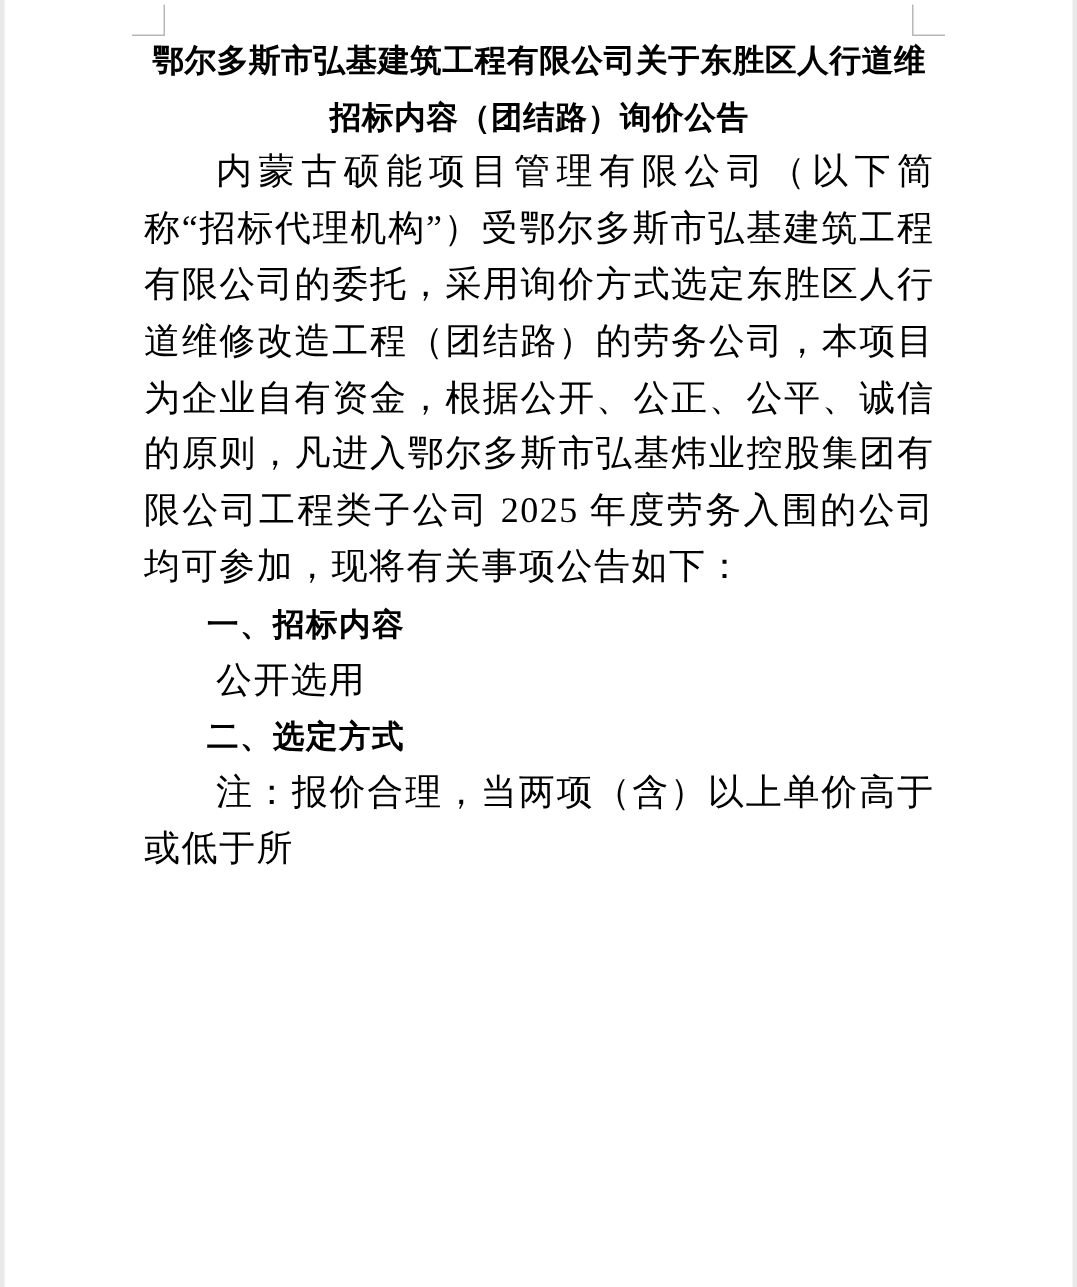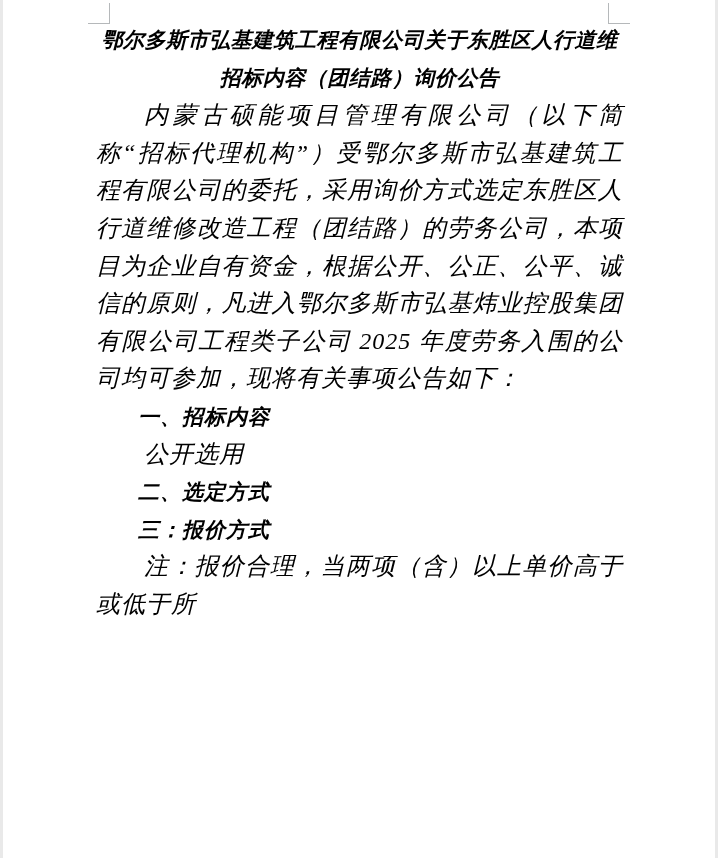--- a/index.html
+++ b/index.html
@@ -8,21 +8,20 @@
     background: #ffffff;
   }
   .page {
     position: relative;
     width: 718px;
     height: 858px;
     background: #ffffff;
     overflow: hidden;
     font-family: "Liberation Serif", serif;
     color: #000000;
-    font-style: italic;
   }
   .edge-strip {
     position: absolute;
     top: 0;
     width: 3px;
     height: 100%;
     background: #e9e9e9;
   }
   .edge-strip.left  { left: 0; }
   .edge-strip.right { right: 0; }
@@ -89,18 +88,17 @@
   <div class="crop-mark tr"></div>
 
   <div class="content">
     <h1 class="doc-title"><span>鄂尔多斯市弘基建筑工程有限公司关于东胜区人行道维</span><br><span>招标内容（团结路）询价公告</span></h1>
 
     <div>
         <p class="para body">内蒙古硕能项目管理有限公司（以下简称“招标代理机构”）受鄂尔多斯市弘基建筑工程有限公司的委托，采用询价方式选定东胜区人行道维修改造工程（团结路）的劳务公司，本项目为企业自有资金，根据公开、公正、公平、诚信的原则，凡进入鄂尔多斯市弘基炜业控股集团有限公司工程类子公司 2025 年度劳务入围的公司均可参加，现将有关事项公告如下：</p>
         <p class="para heading">一、招标内容</p>
         <p class="para body">公开选用</p>
         <p class="para heading">二、选定方式</p>
-        <p class="para heading">三：报价方式</p>
         <p class="para body">注：报价合理，当两项（含）以上单价高于或低于所</p>
       </div>
   </div>
 
 </div>
 
 </body></html>

